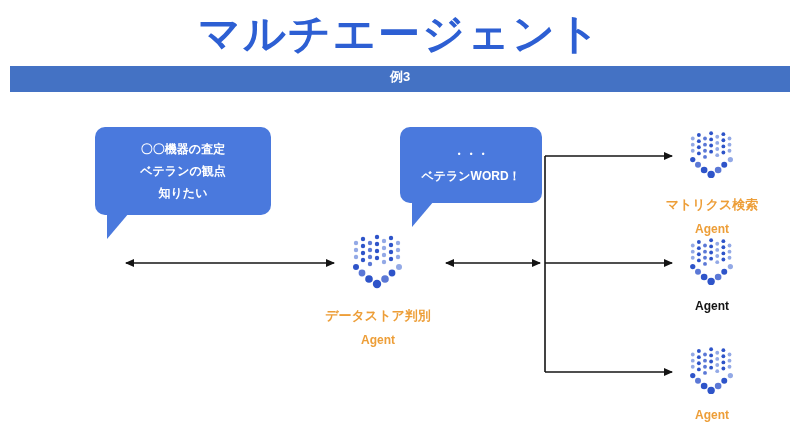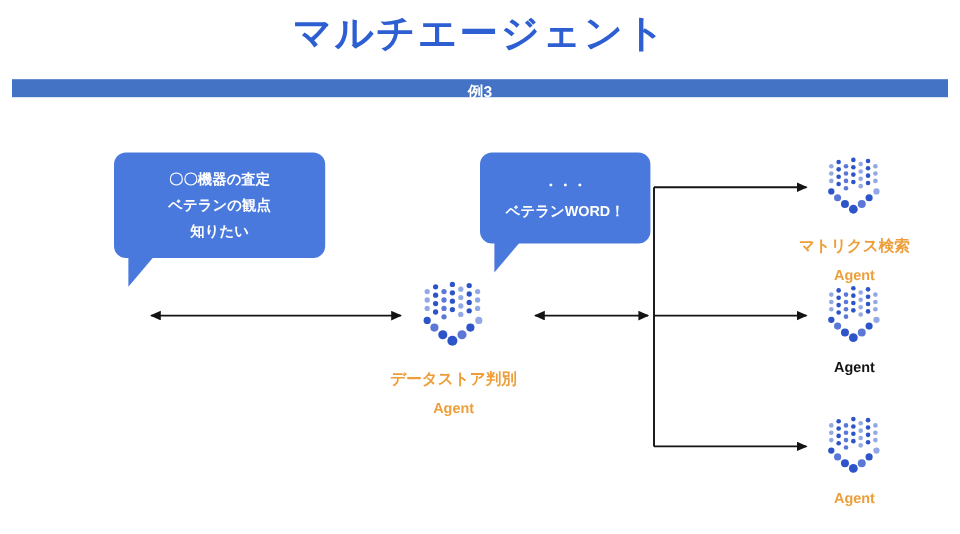--- a/index.html
+++ b/index.html
@@ -10,23 +10,23 @@
     --ink:#141414;
     --dot-dark:#2E54C9;
     --dot-mid:#5B78D6;
     --dot-light:#93A9E6;
   }
   *{margin:0;padding:0;box-sizing:border-box;}
   body{background:#fff;font-family:"Liberation Sans",sans-serif;}
   .stage{position:relative;width:800px;height:445px;background:#fff;overflow:hidden;}
 
   .title{position:absolute;top:6px;left:0;width:100%;text-align:center;
-    font-size:32px;font-weight:800;letter-spacing:2px;color:var(--title-blue);}
+    font-size:42px;font-weight:800;letter-spacing:2px;color:var(--title-blue);}
 
-  .banner{position:absolute;left:10px;right:10px;top:66px;height:15px;
+  .banner{position:absolute;left:10px;right:10px;top:66px;height:26px;
     background:var(--banner-blue);color:#fff;font-size:13px;font-weight:700;
     text-align:center;line-height:21px;}
 
   .bubble{position:absolute;background:var(--bubble-blue);border-radius:10px;
     color:#fff;font-size:12px;font-weight:700;line-height:1.85;text-align:center;
     display:flex;flex-direction:column;align-items:center;justify-content:center;}
   .bubble::after{content:"";position:absolute;left:12px;bottom:-24px;width:0;height:0;
     border-top:26px solid var(--bubble-blue);border-right:22px solid transparent;}
   .bubble-buyer{left:95px;top:127px;width:176px;height:88px;}
   .bubble-router{left:400px;top:127px;width:142px;height:76px;}

